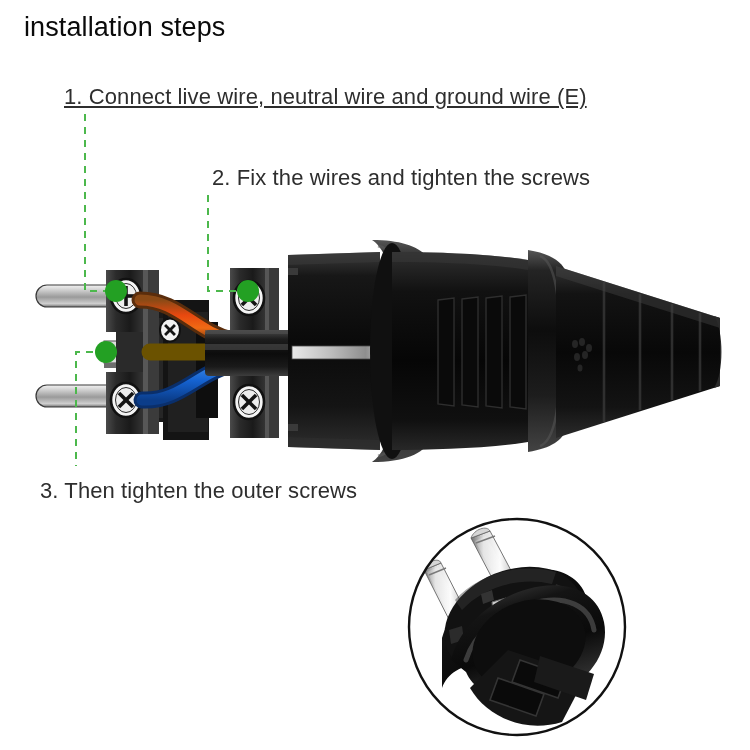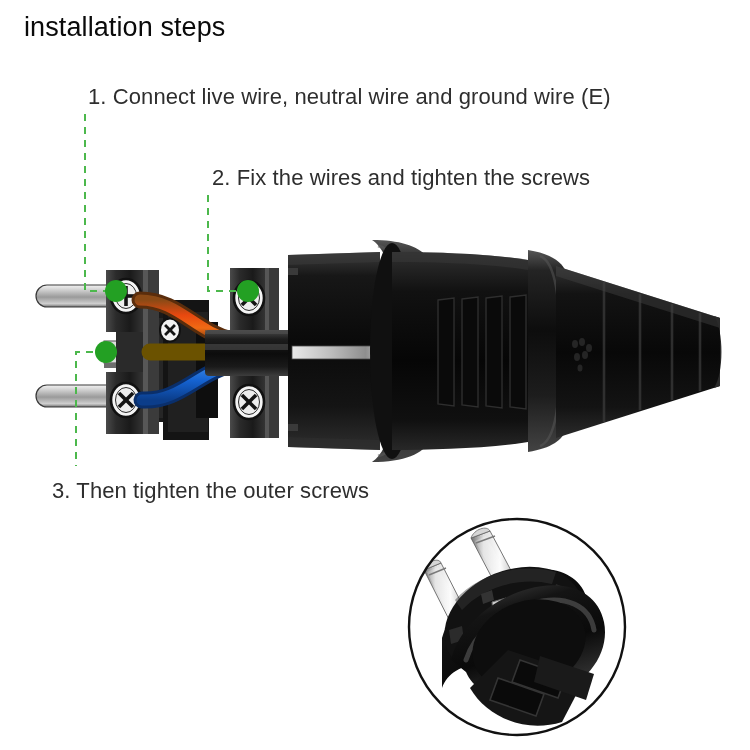--- a/index.html
+++ b/index.html
@@ -24,23 +24,23 @@
     letter-spacing: 0.1px;
     white-space: nowrap;
   }
   .step {
     position: absolute;
     font-size: 22px;
     color: #2e2e2e;
     white-space: nowrap;
     letter-spacing: 0.1px;
   }
-  #step1 { left: 88px; top: 84px; }
+  #step1 { left: 64px; top: 84px; text-decoration: underline; }
   #step2 { left: 212px; top: 165px; }
-  #step3 { left: 52px; top: 478px; }
+  #step3 { left: 40px; top: 478px; }
 
   .leaders { position: absolute; left: 0; top: 0; }
   .artwork { position: absolute; left: 0; top: 0; }
   .inset   { position: absolute; left: 0; top: 0; }
 </style>
 </head>
 <body>
 
 <div id="root">
 

